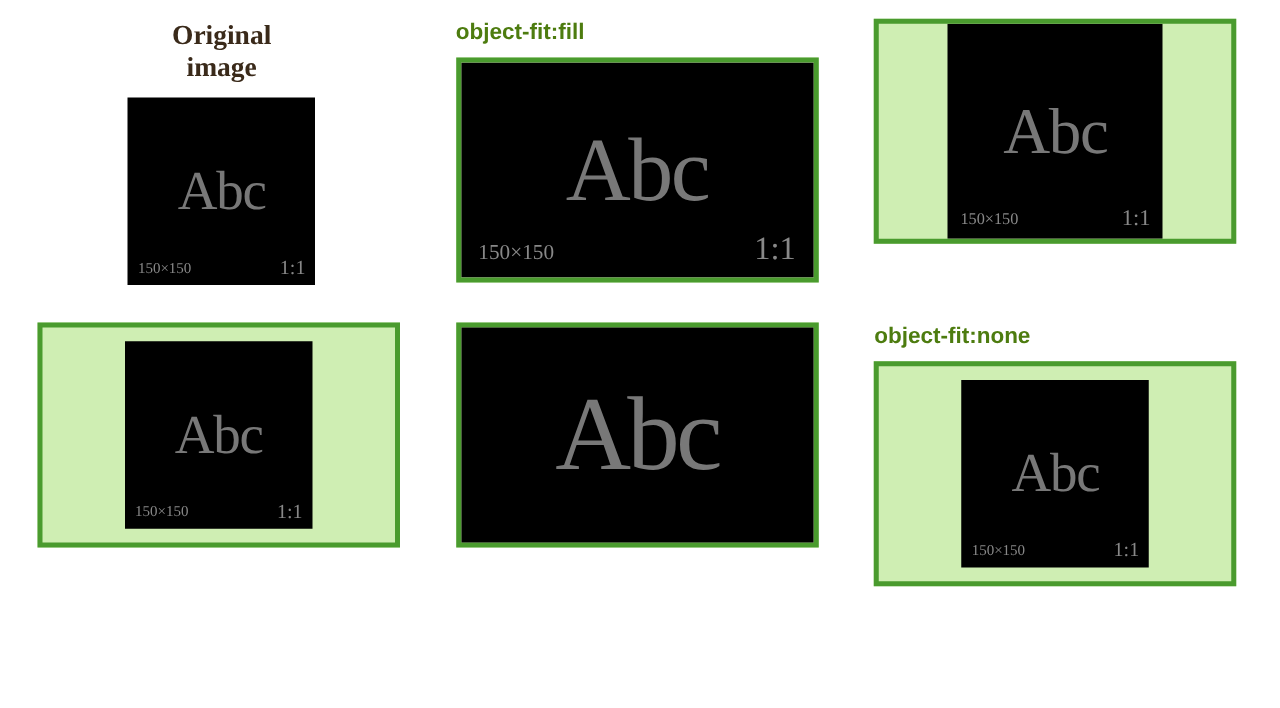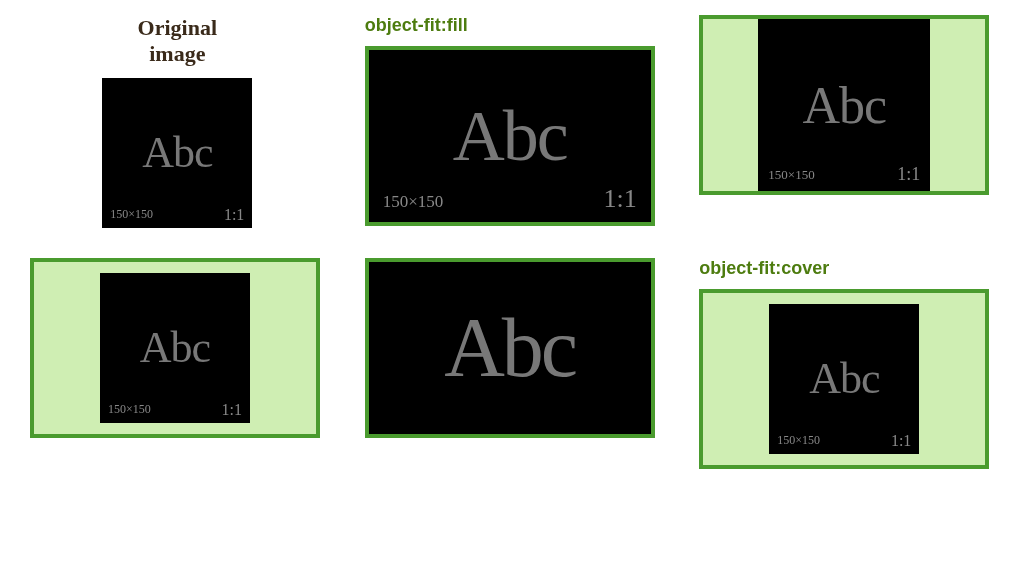--- a/index.html
+++ b/index.html
@@ -179,21 +179,21 @@
   <div class="cell">
     <div class="box">
       <div class="img-base img-cover">
         <span class="img-text">Abc</span>
 
       </div>
     </div>
   </div>
 
   <div class="cell">
-    <div class="code-label">object-fit:cover</div>
+    <div class="code-label">object-fit:none</div>
     <div class="box">
       <div class="img-base img-none">
         <span class="img-text">Abc</span>
         <span class="img-dims">150×150</span>
         <span class="img-ratio">1:1</span>
       </div>
     </div>
   </div>
 
 </div>

